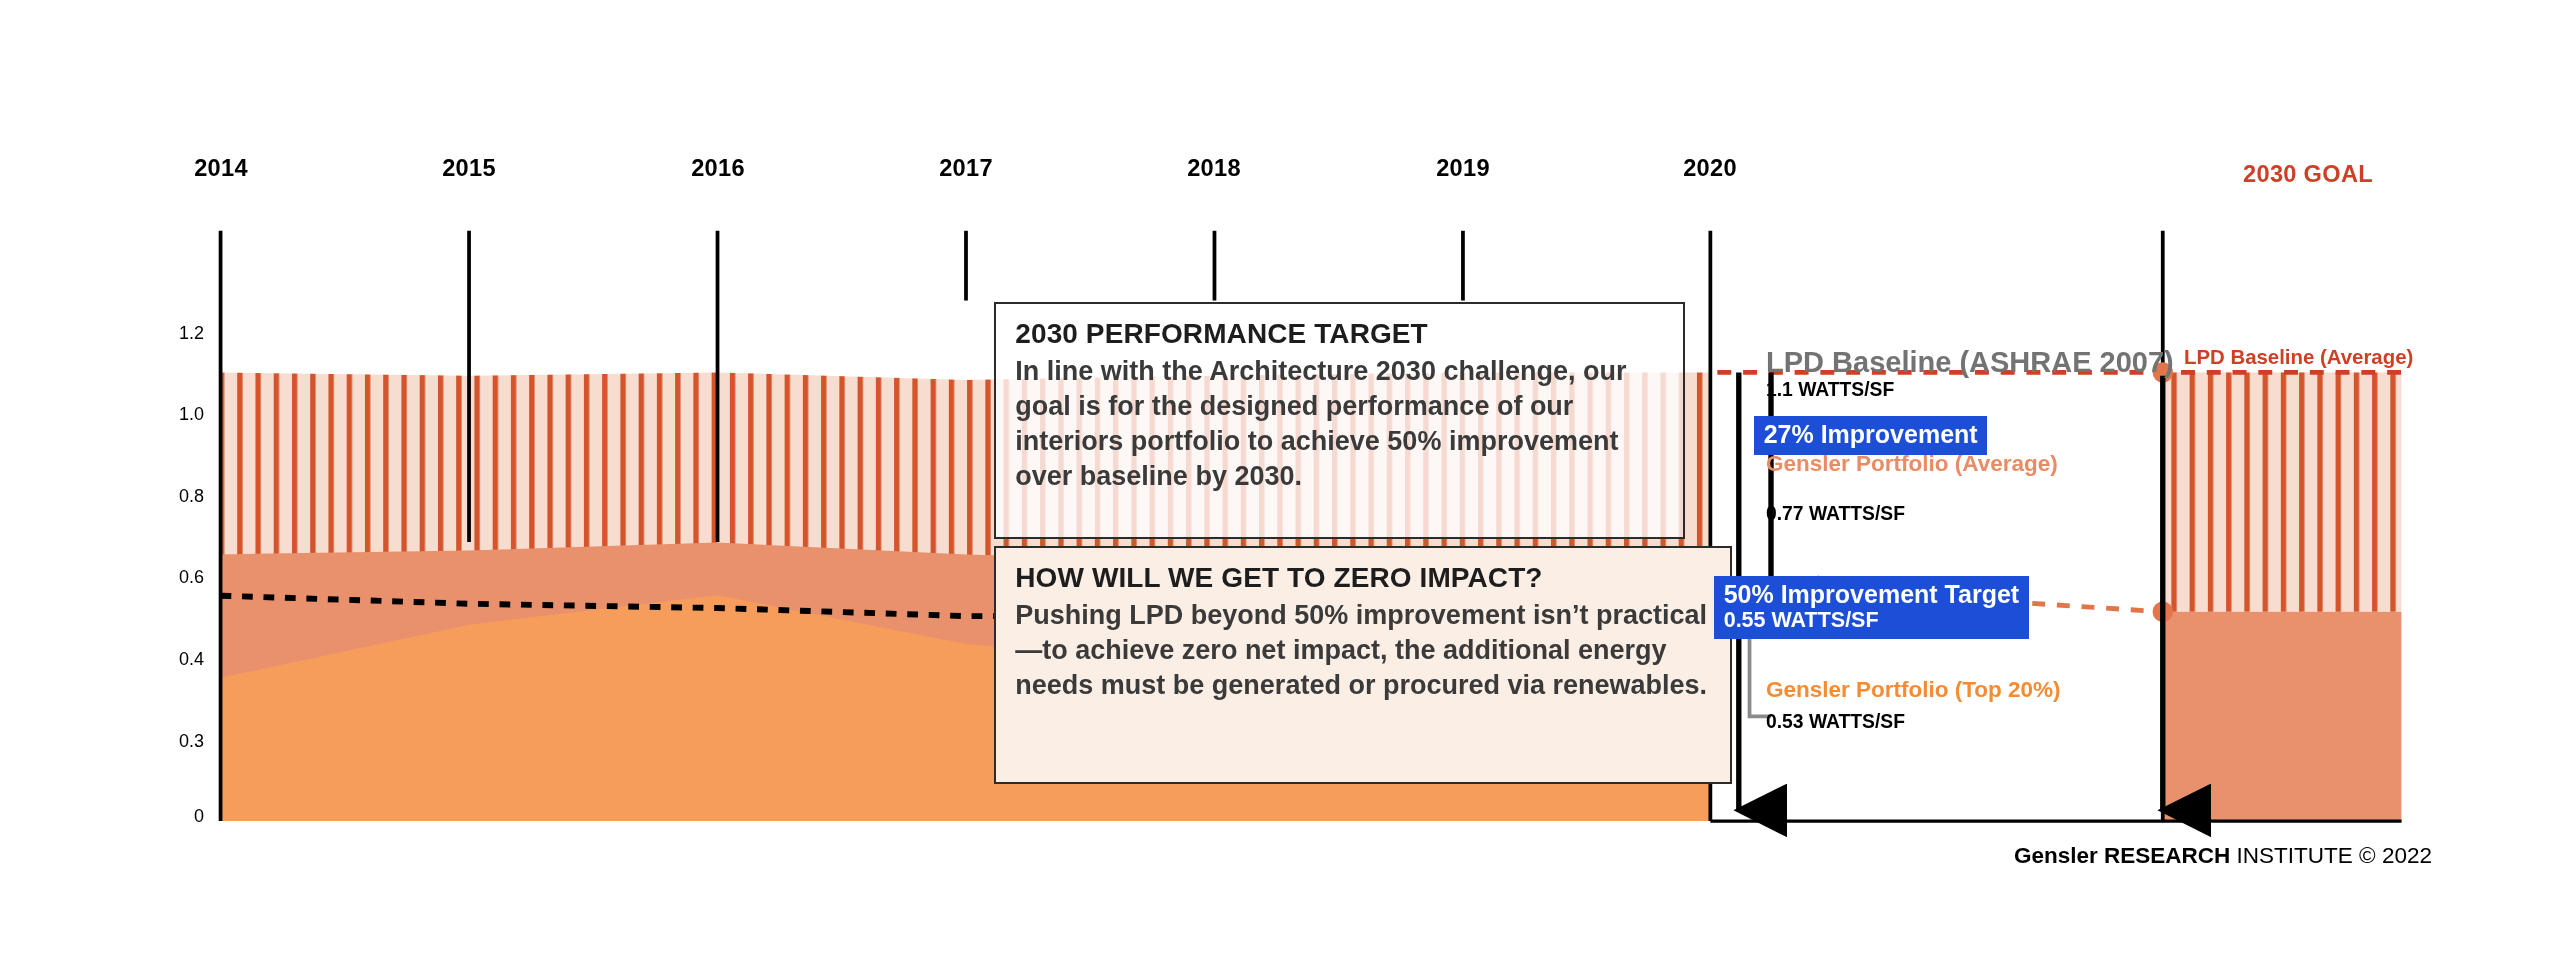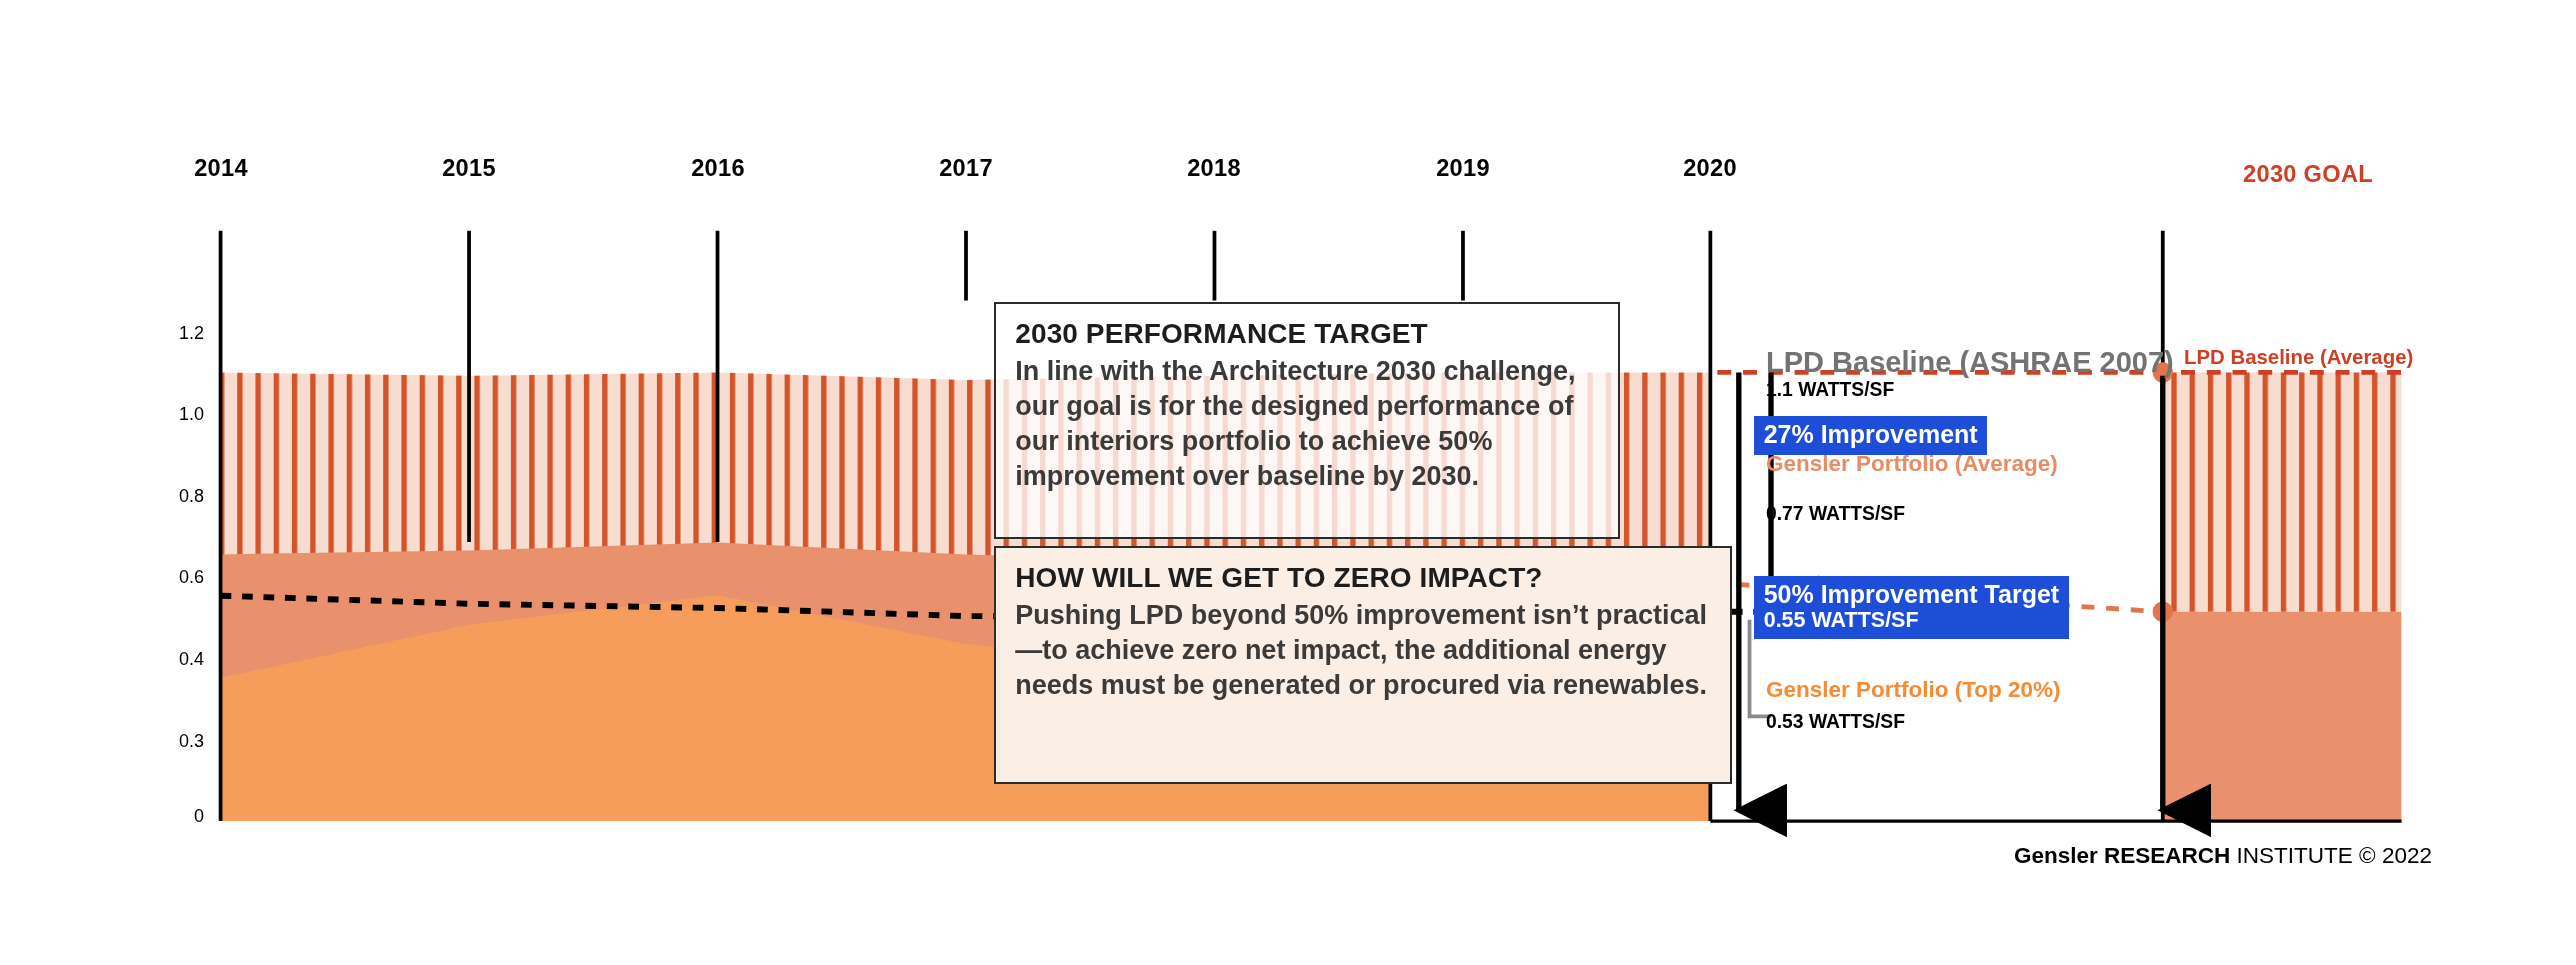--- a/index.html
+++ b/index.html
@@ -127,41 +127,41 @@
   <div class="goal-label" style="left:2308px;top:161px;">2030 GOAL</div>
 
   <div class="y-label" style="left:204px;top:333px;">1.2</div>
   <div class="y-label" style="left:204px;top:414px;">1.0</div>
   <div class="y-label" style="left:204px;top:496px;">0.8</div>
   <div class="y-label" style="left:204px;top:577px;">0.6</div>
   <div class="y-label" style="left:204px;top:659px;">0.4</div>
   <div class="y-label" style="left:204px;top:741px;">0.3</div>
   <div class="y-label" style="left:204px;top:816px;">0</div>
 
-  <div class="card card-a" style="left:994px;top:302px;width:626px;height:237px;padding:15px 18px 13px 19.3px;">
+  <div class="card card-a" style="left:994px;top:302px;width:691px;height:237px;padding:15px 18px 13px 19.3px;">
     <h3>2030 PERFORMANCE TARGET</h3>
     <p>In line with the Architecture 2030 challenge, our goal is for the designed performance of our interiors portfolio to achieve 50% improvement over baseline by 2030.</p>
   </div>
 
   <div class="card card-b" style="left:994px;top:546px;width:738px;height:238px;padding:15px 18px 13px 19.3px;">
     <h3>HOW WILL WE GET TO ZERO IMPACT?</h3>
     <p>Pushing LPD beyond 50% improvement isn’t practical—to achieve zero net impact, the additional energy needs must be generated or procured via renewables.</p>
   </div>
 
   <div class="ann ann-red" style="left:1766px;top:346px;">LPD Baseline (ASHRAE 2007)</div>
   <div class="ann ann-val" style="left:1766px;top:379px;">1.1 WATTS/SF</div>
 
   <div class="chip" style="left:1754px;top:416px;">
     <span class="l1">27% Improvement</span>
   </div>
 
   <div class="ann ann-salmon" style="left:1766px;top:451px;">Gensler Portfolio (Average)</div>
   <div class="ann ann-val" style="left:1766px;top:503px;">0.77 WATTS/SF</div>
 
-  <div class="chip" style="left:1754px;top:576px;">
+  <div class="chip" style="left:1714px;top:576px;">
     <span class="l1">50% Improvement Target</span>
     <span class="l2">0.55 WATTS/SF</span>
   </div>
 
   <div class="ann ann-orange" style="left:1766px;top:677px;">Gensler Portfolio (Top 20%)</div>
   <div class="ann ann-val" style="left:1766px;top:711px;">0.53 WATTS/SF</div>
 
   <div class="right-lbl" style="left:2184px;top:346px;">LPD Baseline (Average)</div>
 
   <div id="footer" style="left:2014px;top:843px;">

